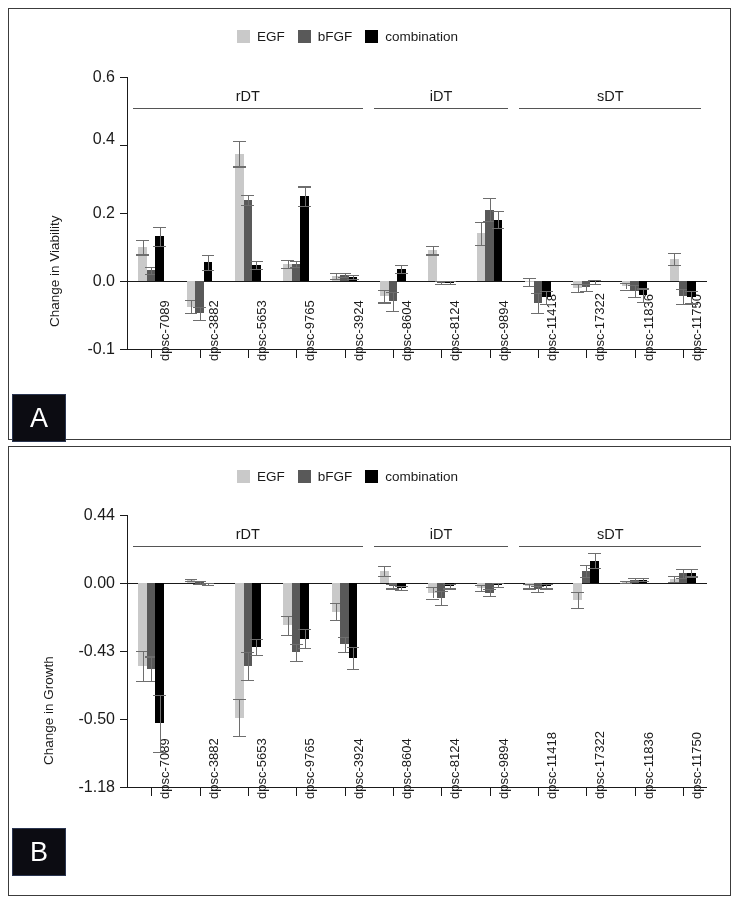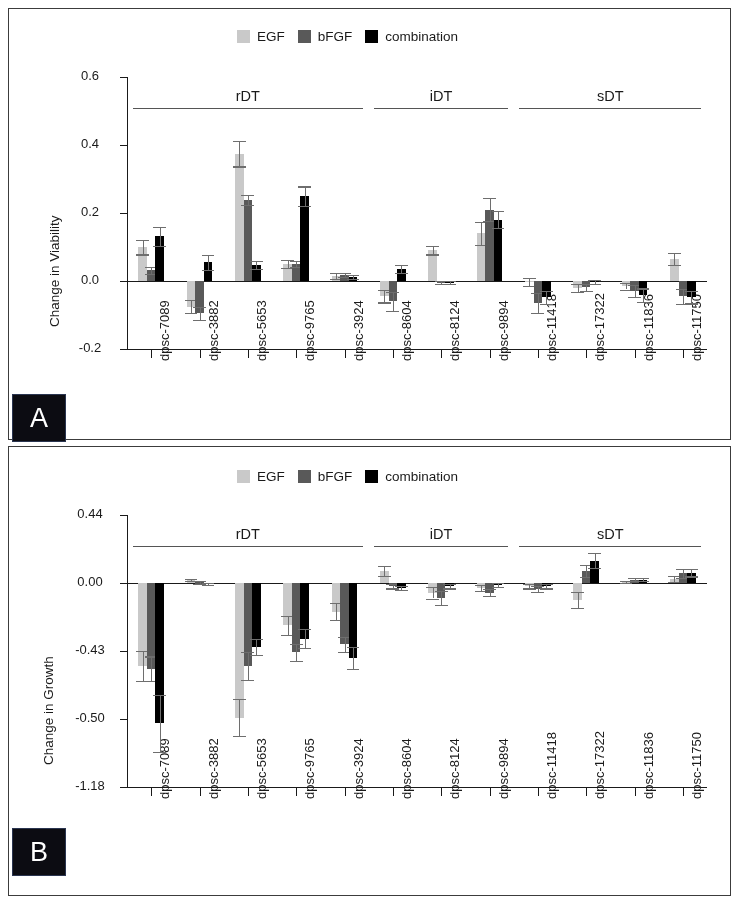--- a/index.html
+++ b/index.html
@@ -62,22 +62,22 @@
   
   .plot {
     position: absolute;
   }
   .axis-line {
     position: absolute;
     background: #1a1a1a;
   }
   .ytick-label {
     position: absolute;
-    font-size: 13px;
-    text-align: center;
+    font-size: 16px;
+    text-align: right;
     white-space: nowrap;
   }
   .ytick-mark {
     position: absolute;
     height: 1.3px;
     background: #1a1a1a;
   }
   .zero-line {
     position: absolute;
     height: 1.2px;
@@ -143,27 +143,27 @@
           <span>bFGF</span>
         </div>
         <div class="legend-entry">
           <span class="swatch" style="background: rgb(0, 0, 0);"></span>
           <span>combination</span>
         </div>
       </div>
     <div class="plot" id="plot-a" style="left:0; top:0; width:723px; height:430px;">
         <div class="axis-line" style="left: 118px; top: 68px; width: 1.4px; height: 272px;"></div>
         <div class="ytick-mark" style="left: 111px; top: 340px; width: 8px;"></div>
-        <div class="ytick-label" style="left: 56px; top: 331px; width: 50px;">-0.2</div>
+        <div class="ytick-label" style="left: 56px; top: 331px; width: 50px;">-0.1</div>
         <div class="ytick-mark" style="left: 111px; top: 272px; width: 8px;"></div>
         <div class="ytick-label" style="left: 56px; top: 263px; width: 50px;">0.0</div>
         <div class="ytick-mark" style="left: 111px; top: 204px; width: 8px;"></div>
         <div class="ytick-label" style="left: 56px; top: 195px; width: 50px;">0.2</div>
         <div class="ytick-mark" style="left: 111px; top: 136px; width: 8px;"></div>
-        <div class="ytick-label" style="left: 56px; top: 127px; width: 50px;">0.4</div>
+        <div class="ytick-label" style="left: 56px; top: 121px; width: 50px;">0.4</div>
         <div class="ytick-mark" style="left: 111px; top: 68px; width: 8px;"></div>
         <div class="ytick-label" style="left: 56px; top: 59px; width: 50px;">0.6</div>
         <div class="ylabel" style="left: 38px; top: 318px;">Change in Viability</div>
         <div class="zero-line" style="left: 118px; top: 272px; width: 580px;"></div>
         <div class="axis-line" style="left: 118px; top: 340px; width: 580px; height: 1.4px;"></div>
         <div class="group-label" style="left: 123.8px; top: 79px; width: 230.067px;">rDT</div>
         <div class="group-rule" style="left: 123.8px; top: 99px; width: 230.067px;"></div>
         <div class="group-label" style="left: 365.467px; top: 79px; width: 133.4px;">iDT</div>
         <div class="group-rule" style="left: 365.467px; top: 99px; width: 133.4px;"></div>
         <div class="group-label" style="left: 510.467px; top: 79px; width: 181.733px;">sDT</div>

